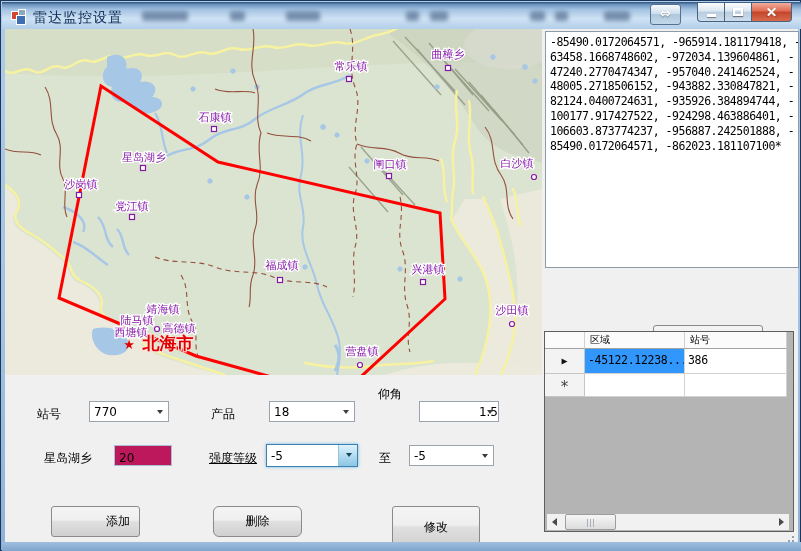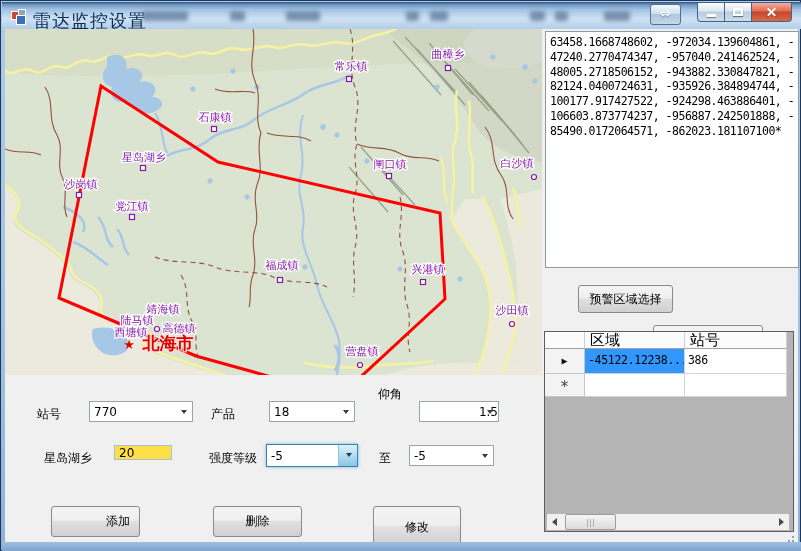--- a/index.html
+++ b/index.html
@@ -2,21 +2,21 @@
 <html><head>
 <meta charset="utf-8">
 <style>
   html,body{margin:0;padding:0;width:801px;height:551px;overflow:hidden;
     font-family:"DejaVu Sans","Liberation Sans",sans-serif;font-size:12px;background:#fff;}
   
   .frame{position:absolute;left:0;top:0;width:799px;height:549px;border:1px solid #18365E;
     background:linear-gradient(180deg,#AFCBE8 0%,#A3C2E1 60%,#8FB2D6 100%);}
   .titlebar{position:absolute;left:1px;top:1px;width:799px;height:27px;
     background:linear-gradient(180deg,#2F5379 0%,#6E96C2 10%,#A4C3E2 28%,#CFE2F4 62%,#B2CEE9 100%);}
-  .app-title{position:absolute;left:31px;top:7px;color:#0B2A55;font-size:18px;letter-spacing:1px;}
+  .app-title{position:absolute;left:31px;top:7px;color:#0B2A55;font-size:14px;letter-spacing:1px;}
   .app-icon{position:absolute;left:9px;top:7px;width:15px;height:15px;}
   .app-icon .s1{position:absolute;left:0;top:2px;width:7px;height:7px;background:#D2452F;border:1px solid #fff;}
   .app-icon .s2{position:absolute;left:7px;top:0;width:6px;height:6px;background:#8FA6BC;border:1px solid #fff;}
   .app-icon .s3{position:absolute;left:5px;top:6px;width:8px;height:8px;background:#3E6FB2;border:1px solid #fff;}
   .blur{position:absolute;top:9px;height:10px;border-radius:2px;background:#5E7899;opacity:.75;filter:blur(2px);}
   
   .capgroup{position:absolute;top:1px;right:9px;height:19px;display:flex;}
   .cap{width:28px;height:19px;box-sizing:border-box;border:1px solid #46647F;border-top:none;margin-left:-1px;
     background:linear-gradient(180deg,#FBFCFD 0%,#DCE7F1 45%,#BACDDF 50%,#CDDDEC 100%);position:relative;}
   .cap.first{border-radius:0 0 0 4px;margin-left:0;}
@@ -47,60 +47,60 @@
     border:1px solid #8E9AA5;padding:3px 0 0 4px;color:#000;
     font-family:"DejaVu Sans Mono","Liberation Mono",monospace;font-size:11.5px;letter-spacing:-0.5px;line-height:14.8px;}
   .coords div{white-space:nowrap;overflow:hidden;}
   
   .win-btn{position:absolute;box-sizing:border-box;border:1px solid #8A8A8A;border-radius:3px;
     background:linear-gradient(180deg,#F4F4F4 0%,#EFEFEF 45%,#E0E0E0 50%,#D0D0D0 100%);
     font-size:12px;color:#000;display:flex;align-items:center;justify-content:center;cursor:default;}
   #btn-select{left:573px;top:256px;width:95px;height:28px;}
   #btn-display{left:648px;top:256px;width:110px;height:28px;margin-top:40px;}
   #btn-add{left:46px;top:477px;width:89px;height:31px;padding-left:45px;}
-  #btn-del{left:208px;top:477px;width:89px;height:31px;}
-  #btn-mod{left:368px;top:477px;width:88px;height:42px;}
+  #btn-del{left:208px;top:477px;width:89px;height:31px;border-radius:6px;}
+  #btn-mod{left:387px;top:477px;width:88px;height:42px;}
   
   .grid{position:absolute;left:539px;top:302px;width:250px;height:201px;box-sizing:border-box;
     border:1px solid #5E5E5E;background:#B4B4B4;font-family:"DejaVu Sans Mono","Liberation Mono",monospace;}
   .gcell{position:absolute;box-sizing:border-box;overflow:hidden;}
   .ghead{background:#FBFBFB;border-right:1px solid #CFCFCF;border-bottom:1px solid #A2A2A2;
-    font-family:"DejaVu Sans",sans-serif;font-size:15px;line-height:16px;padding-left:5px;}
+    font-family:"DejaVu Sans",sans-serif;font-size:10px;line-height:16px;padding-left:5px;}
   .rowhead{background:#F3F3F3;border-right:1px solid #C6C6C6;border-bottom:1px solid #C6C6C6;
     text-align:center;color:#111;}
   .dcell{background:#fff;border-right:1px solid #D2D2D2;border-bottom:1px solid #D2D2D2;
     font-size:11.5px;letter-spacing:-0.3px;padding:4px 0 0 3px;color:#000;}
   .dcell.sel{background:#3297FD;}
   .hsb{position:absolute;left:2px;top:182px;width:242px;height:16px;background:#F1F1F1;}
   .hsb .arr{position:absolute;top:0;width:16px;height:16px;}
   .hsb .arr:before{content:"";position:absolute;top:4px;width:0;height:0;border-top:4px solid transparent;border-bottom:4px solid transparent;}
   .hsb .al:before{left:5px;border-right:5px solid #4A4A4A;}
   .hsb .ar{right:0;} .hsb .ar:before{left:6px;border-left:5px solid #4A4A4A;}
   .hsb .thumb{position:absolute;left:18px;top:0;width:51px;height:16px;box-sizing:border-box;
     border:1px solid #9D9D9D;border-radius:2px;background:linear-gradient(180deg,#F6F6F6,#DCDCDC);}
   .hsb .gripv{position:absolute;left:50%;top:4px;width:9px;height:8px;transform:translateX(-50%);
     background:repeating-linear-gradient(90deg,#A9B0B8 0 1px,transparent 1px 3px);}
   
   .lbl{position:absolute;color:#000;font-size:12px;}
   #lbl-station{left:32px;top:377px;} #lbl-product{left:206px;top:377px;font-family:Liberation Mono, monospace;} #lbl-elev{left:373px;top:357px;}
-  #lbl-spot{left:39px;top:421px;} #lbl-intensity{left:204px;top:421px;} #lbl-to{left:374px;top:421px;}
+  #lbl-spot{left:39px;top:421px;} #lbl-intensity{left:204px;top:421px;text-decoration:underline;} #lbl-to{left:374px;top:421px;}
   .combo{position:absolute;box-sizing:border-box;height:21px;background:#fff;border:1px solid #9AA4AE;
     display:flex;align-items:center;padding-left:4px;font-size:12px;color:#000;}
   .combo .tri{position:absolute;right:5px;top:8px;width:0;height:0;
     border-left:3.5px solid transparent;border-right:3.5px solid transparent;border-top:4px solid #3C3C3C;}
-  #cb-station{left:84px;top:372px;width:104px;}
+  #cb-station{left:84px;top:372px;width:80px;}
   #cb-product{left:264px;top:372px;width:86px;}
   #cb-elev{left:414px;top:372px;width:80px;justify-content:flex-end;}
   #cb-to{left:404px;top:416px;width:85px;}
   #cb-intensity{left:261px;top:415px;width:92px;height:23px;border-color:#3C7FB1;box-shadow:0 0 3px rgba(80,170,230,.8);}
   #cb-intensity .dropbtn{position:absolute;right:0;top:0;bottom:0;width:18px;
     background:linear-gradient(180deg,#DDF2FC,#8CC5E4);border-left:1px solid #8FC3DF;}
   #cb-intensity .tri{right:5.5px;border-top-color:#1C4356;}
-  .textbox{position:absolute;left:109px;top:416px;width:58px;height:15px;box-sizing:border-box;
-    background:#fde047;border:1px solid #A9C0D4;display:flex;align-items:center;padding-left:4px;font-size:12px;}
+  .textbox{position:absolute;left:109px;top:416px;width:58px;height:21px;box-sizing:border-box;
+    background:#be185d;border:1px solid #A9C0D4;display:flex;align-items:flex-end;padding-left:4px;font-size:12px;}
   .bottomborder{position:absolute;left:1px;top:541px;width:799px;height:9px;
     background:linear-gradient(180deg,#9FBEDF,#7FA5CC);}
 </style>
 </head>
 <body>
 
 <div class="frame">
   <div class="titlebar">
     <span class="app-icon">
         <span class="s1"></span>
@@ -244,30 +244,30 @@
             <text x="507" y="285" class="town-label">沙田镇</text>
             <circle cx="355" cy="336" r="2.5" class="town-marker"></circle>
             <text x="357" y="326" class="town-label">营盘镇</text>
             <text x="124" y="320" class="city-star">★</text>
             <text x="163" y="320" class="city-label">北海市</text>
           </g>
       </svg>
     </div>
 
     <div class="coords" id="coords-lines">
+        <div>-85490.0172064571, -965914.181179418, -</div>
         <div>63458.1668748602, -972034.139604861, -</div>
         <div>47240.2770474347, -957040.241462524, -</div>
         <div>48005.2718506152, -943882.330847821, -</div>
         <div>82124.0400724631, -935926.384894744, -</div>
         <div>100177.917427522, -924298.463886401, -</div>
         <div>106603.873774237, -956887.242501888, -</div>
         <div>85490.0172064571, -862023.181107100*</div>
       </div>
 
-    <div class="win-btn" id="btn-select">预警区域选择</div>
     <div class="win-btn" id="btn-display">预警区域显示</div>
 
     <div class="grid">
       <div class="gcell ghead" style="left:0;top:0;width:40px;height:17px;"></div>
       <div class="gcell ghead" style="left:40px;top:0;width:100px;height:17px;">区域</div>
       <div class="gcell ghead" style="left:140px;top:0;width:102px;height:17px;">站号</div>
       <div class="gcell rowhead" style="left:0;top:17px;width:40px;height:25px;font-size:10px;line-height:24px;">▶</div>
       <div class="gcell dcell sel" style="left:40px;top:17px;width:100px;height:25px;">-45122.12238...</div>
       <div class="gcell dcell" style="left:140px;top:17px;width:102px;height:25px;">386</div>
       <div class="gcell rowhead" style="left:0;top:42px;width:40px;height:23px;font-size:15px;line-height:26px;color:#444;">*</div>

